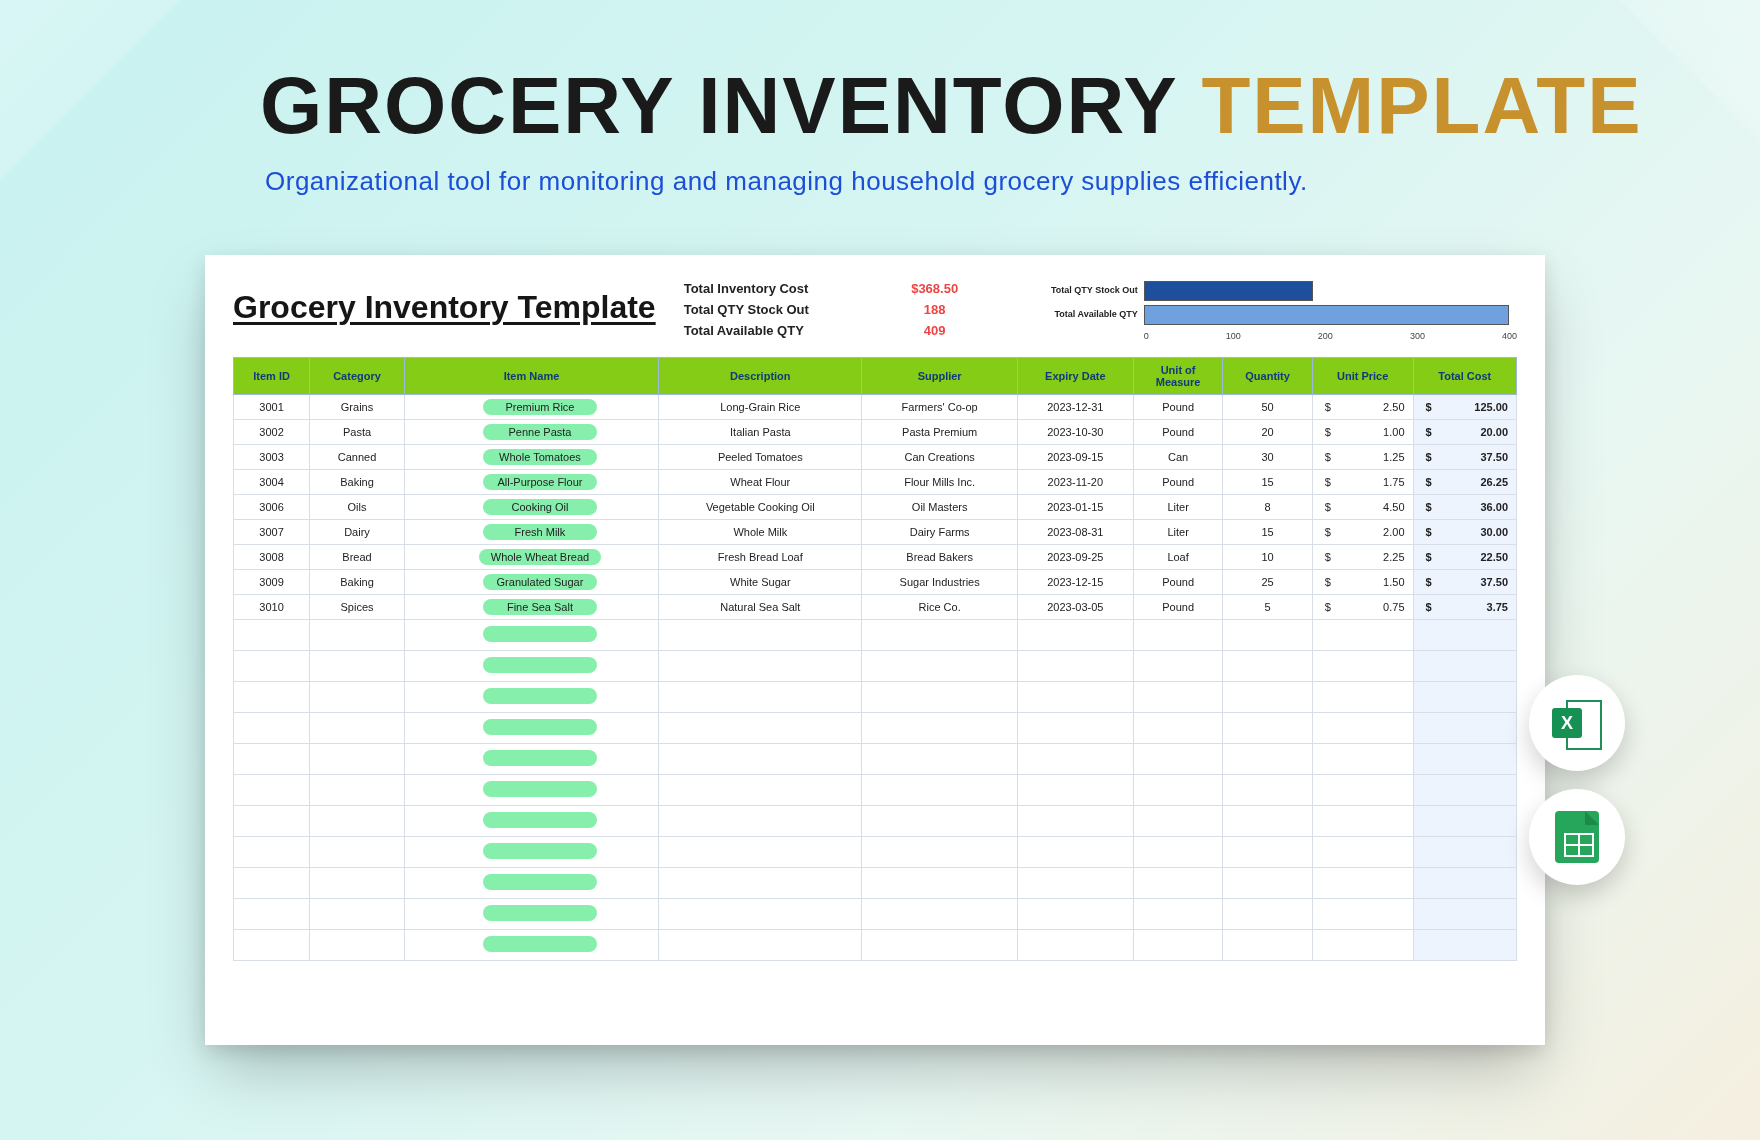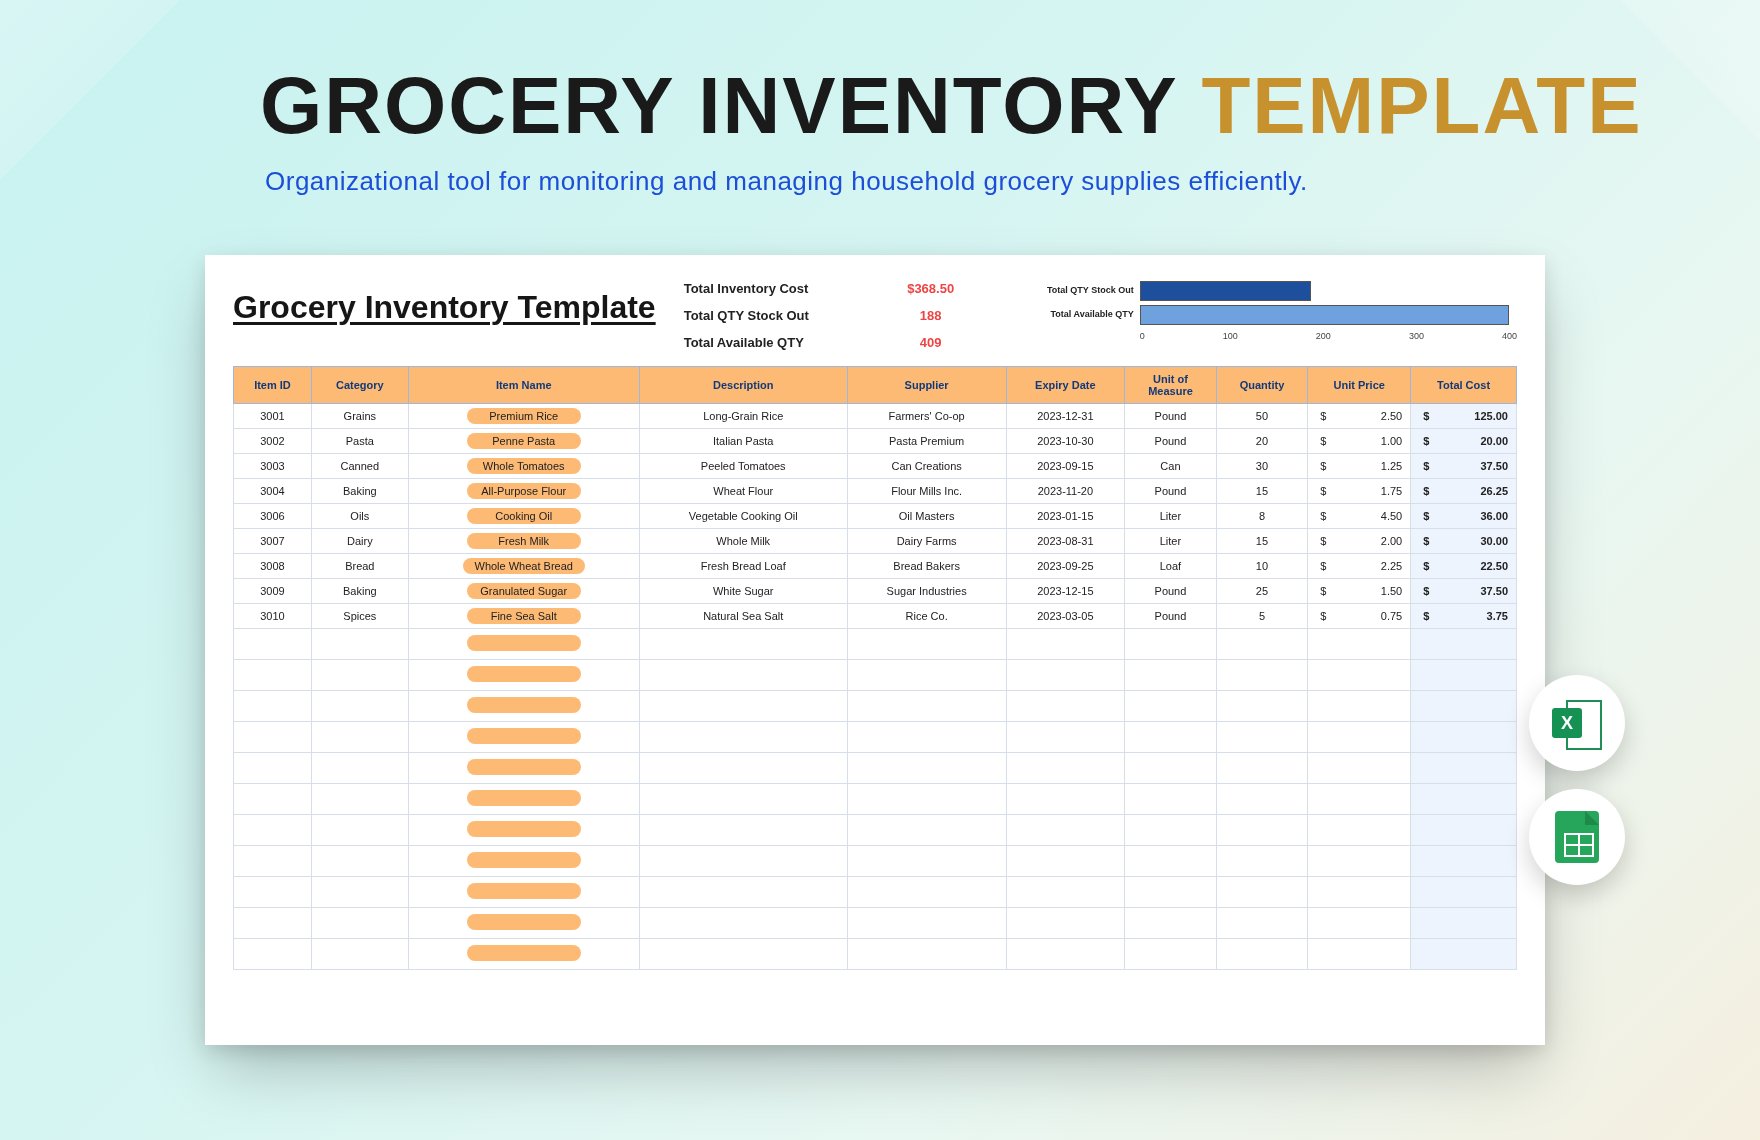--- a/index.html
+++ b/index.html
@@ -7,35 +7,35 @@
   .geo{position:absolute;opacity:0.35;}
   .geo1{top:0;left:-80px;width:260px;height:260px;background:linear-gradient(135deg,#fff,rgba(255,255,255,0));clip-path:polygon(0 0,100% 0,0 100%);}
   .geo2{top:0;right:-80px;width:220px;height:220px;background:linear-gradient(225deg,#fff,rgba(255,255,255,0));clip-path:polygon(100% 0,100% 100%,0 0);}
   .page-title{margin:60px 0 0 260px;font-size:80px;font-weight:900;letter-spacing:2px;color:#1a1a1a;font-family:"Arial Black",Arial,sans-serif;}
   .page-title .accent{color:#c7922e;}
   .subtitle{margin:14px 0 0 265px;font-size:26px;color:#1d4ed8;letter-spacing:.5px;}
   .sheet{position:absolute;top:255px;left:205px;width:1340px;height:790px;background:#fff;box-shadow:0 30px 60px -10px rgba(0,0,0,.25),0 6px 18px rgba(0,0,0,.12);}
   .sheet-inner{padding:26px 28px 0 28px;}
   .top-row{display:flex;align-items:flex-start;gap:28px;}
   .sheet-heading{font-family:"Arial Black",Arial,sans-serif;font-size:32px;font-weight:900;color:#161616;text-decoration:underline;text-decoration-thickness:3px;text-underline-offset:4px;white-space:nowrap;margin-top:8px;}
-  .summary{display:grid;grid-template-columns:170px 130px;row-gap:6px;column-gap:16px;align-items:center;font-size:13px;gap:12px;}
+  .summary{display:grid;grid-template-columns:170px 130px;row-gap:6px;column-gap:16px;align-items:center;font-size:13px;}
   .summary .label{font-weight:700;color:#222;}
   .summary .value{font-weight:700;color:#ef4444;text-align:center;}
   .chart{flex:1;min-width:380px;}
   .chart-row{display:flex;align-items:center;margin-bottom:6px;}
   .chart-label{width:110px;text-align:right;font-size:9px;font-weight:700;color:#222;padding-right:6px;}
   .chart-track{flex:1;height:18px;position:relative;}
   .chart-bar{height:100%;border:1px solid #555;}
   .bar-dark{background:#1e4f9c;}
   .bar-light{background:#6ea1de;}
   .chart-axis{display:flex;margin-left:116px;justify-content:space-between;font-size:9px;color:#444;padding-top:2px;}
   .grid{margin-top:16px;width:100%;border-collapse:collapse;font-size:12px;}
-  .grid th{background:#fdba74;color:#123a7a;font-weight:800;font-size:11px;text-align:center;padding:6px 4px;border:1px solid #9db7df;white-space:nowrap;}
+  .grid th{background:#84cc16;color:#123a7a;font-weight:800;font-size:11px;text-align:center;padding:6px 4px;border:1px solid #9db7df;white-space:nowrap;}
   .grid td{border:1px solid #d8dee8;text-align:center;padding:4px 6px;color:#222;font-size:11px;}
-  .grid td.pill span{display:inline-block;background:#fdba74;border-radius:10px;padding:2px 12px;min-width:90px;}
+  .grid td.pill span{display:inline-block;background:#86efac;border-radius:10px;padding:2px 12px;min-width:90px;margin-left:17px;}
   .grid td.money{text-align:right;padding-right:8px;white-space:nowrap;}
   .grid td.money .cur{float:left;padding-left:6px;}
   .grid td.total{font-weight:700;}
   .grid tr.empty td{height:22px;}
   .empty .pill span{min-width:90px;height:12px;}
   .col-total{background:#eef4fd;}
   .badges{position:absolute;right:-80px;top:420px;display:flex;flex-direction:column;gap:18px;}
   .badge{width:96px;height:96px;border-radius:50%;background:#fff;box-shadow:0 10px 24px rgba(0,0,0,.18);display:flex;align-items:center;justify-content:center;}
   .excel-ico{width:50px;height:50px;position:relative;}
   .excel-ico .page{position:absolute;right:0;top:2px;width:32px;height:46px;background:#fff;border:2px solid #1f8f56;}

